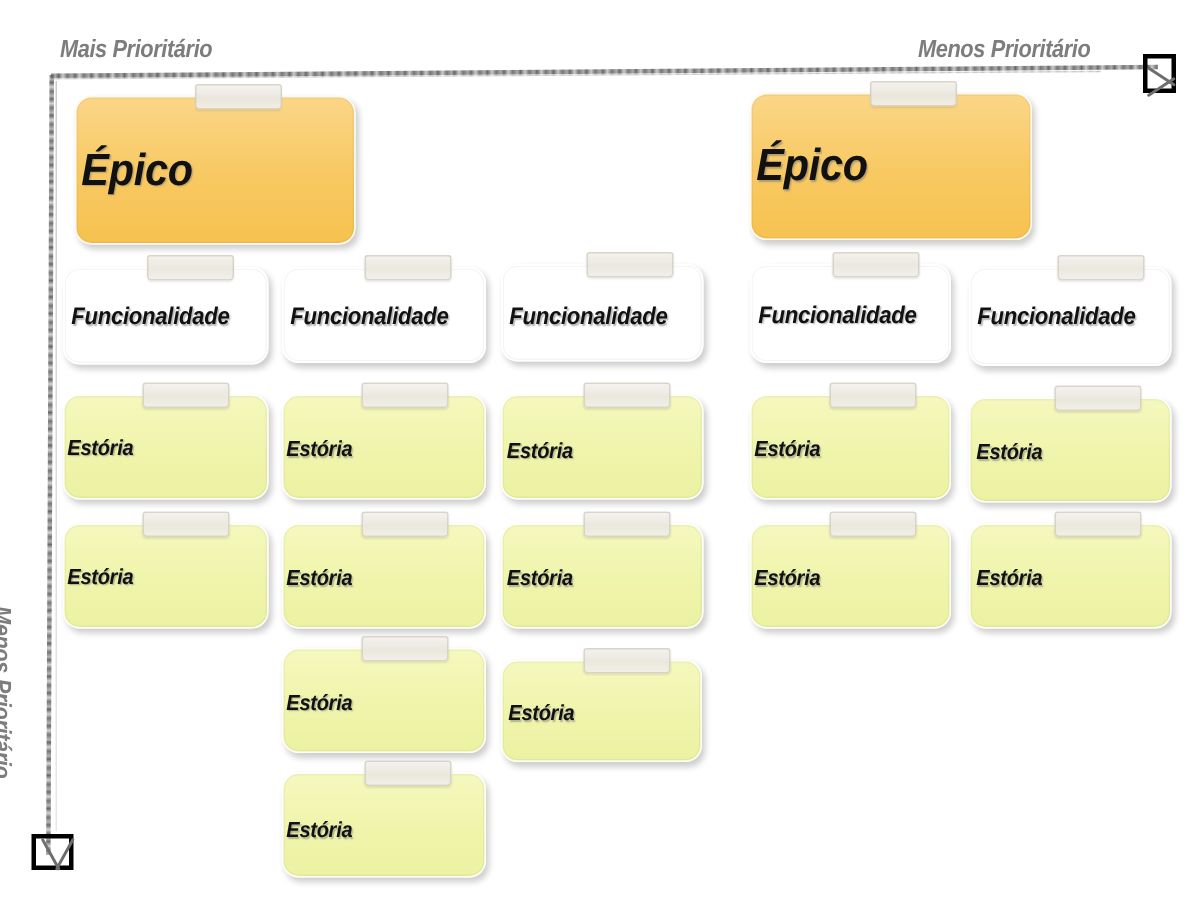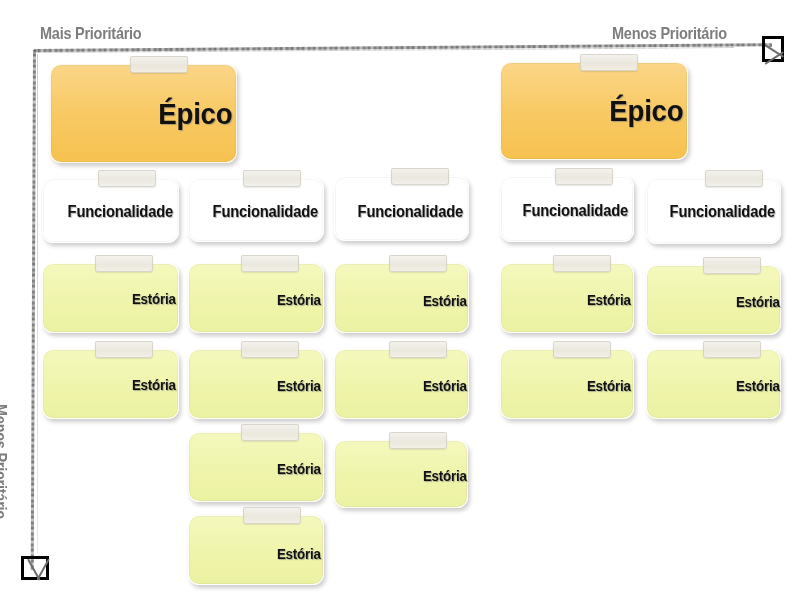--- a/index.html
+++ b/index.html
@@ -6,20 +6,21 @@
   html, body {
     width: 795px; height: 600px;
     background: #ffffff;
     font-family: "Liberation Sans", sans-serif;
     overflow: hidden;
   }
   #board {
     position: relative;
     width: 795px; height: 600px;
     background: #ffffff;
+    font-style: italic;
   }
 
   
   .axis-label {
     position: absolute;
     color: #7d7d7d;
     font-family: "Liberation Sans", sans-serif;
     font-weight: bold;
     font-size: 16.5px;
     letter-spacing: -0.3px;
@@ -105,21 +106,21 @@
 
   
   .card {
     position: absolute;
     border-radius: 11px;
     border: 1px solid rgba(255,255,255,0.9);
     box-shadow: 2px 3px 4px rgba(0,0,0,0.20),
                 0 0 0 1px rgba(0,0,0,0.04) inset;
     display: flex;
     align-items: center;
-    justify-content: flex-end;
+    justify-content: flex-start;
     overflow: visible;
   }
   .card .label {
     font-family: "Liberation Sans", sans-serif;
     font-weight: bold;
     color: #111111;
     letter-spacing: -0.2px;
     transform: scaleX(0.92);
     white-space: nowrap;
     text-shadow: 1px 1px 1px rgba(120,120,120,0.55);

